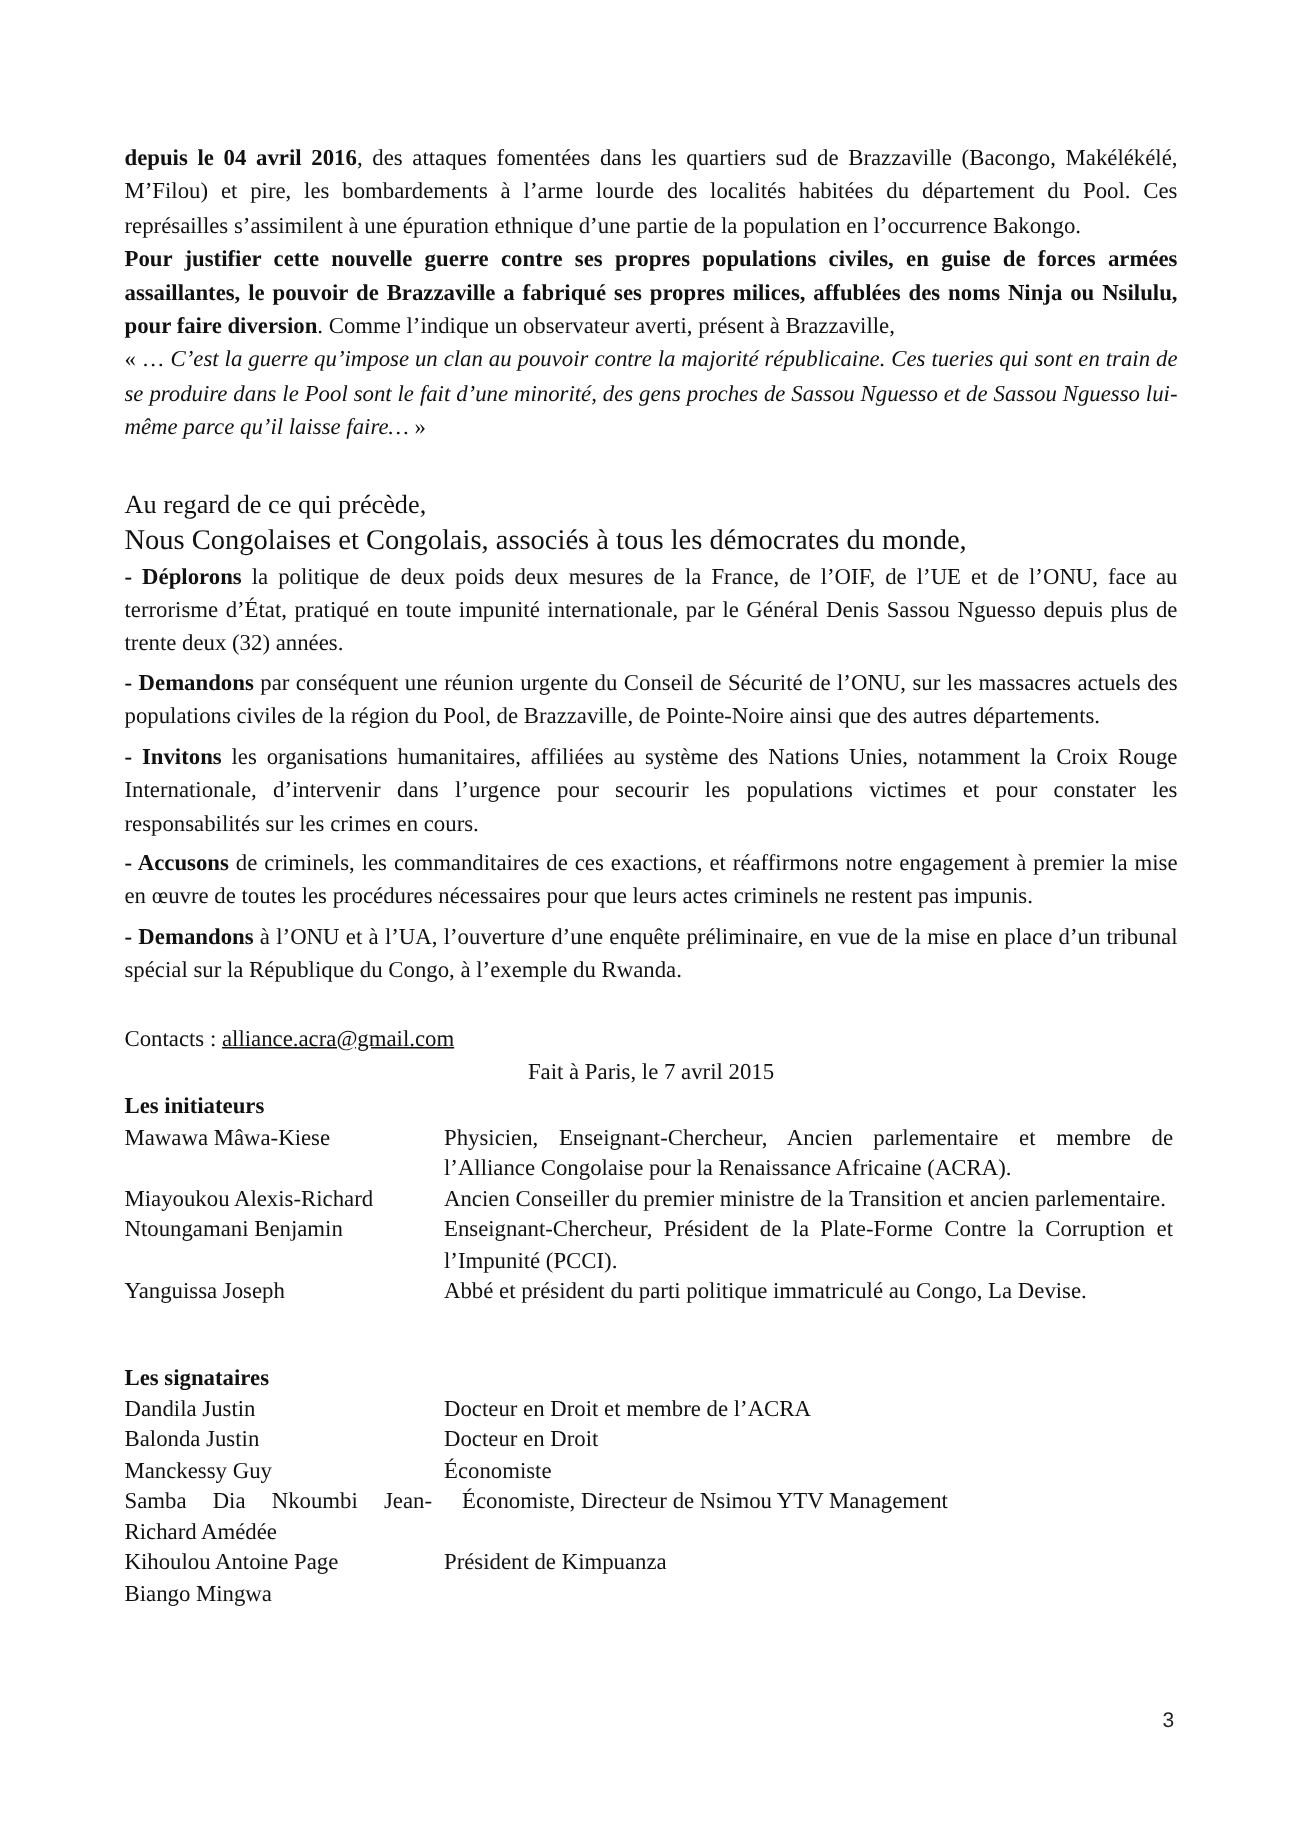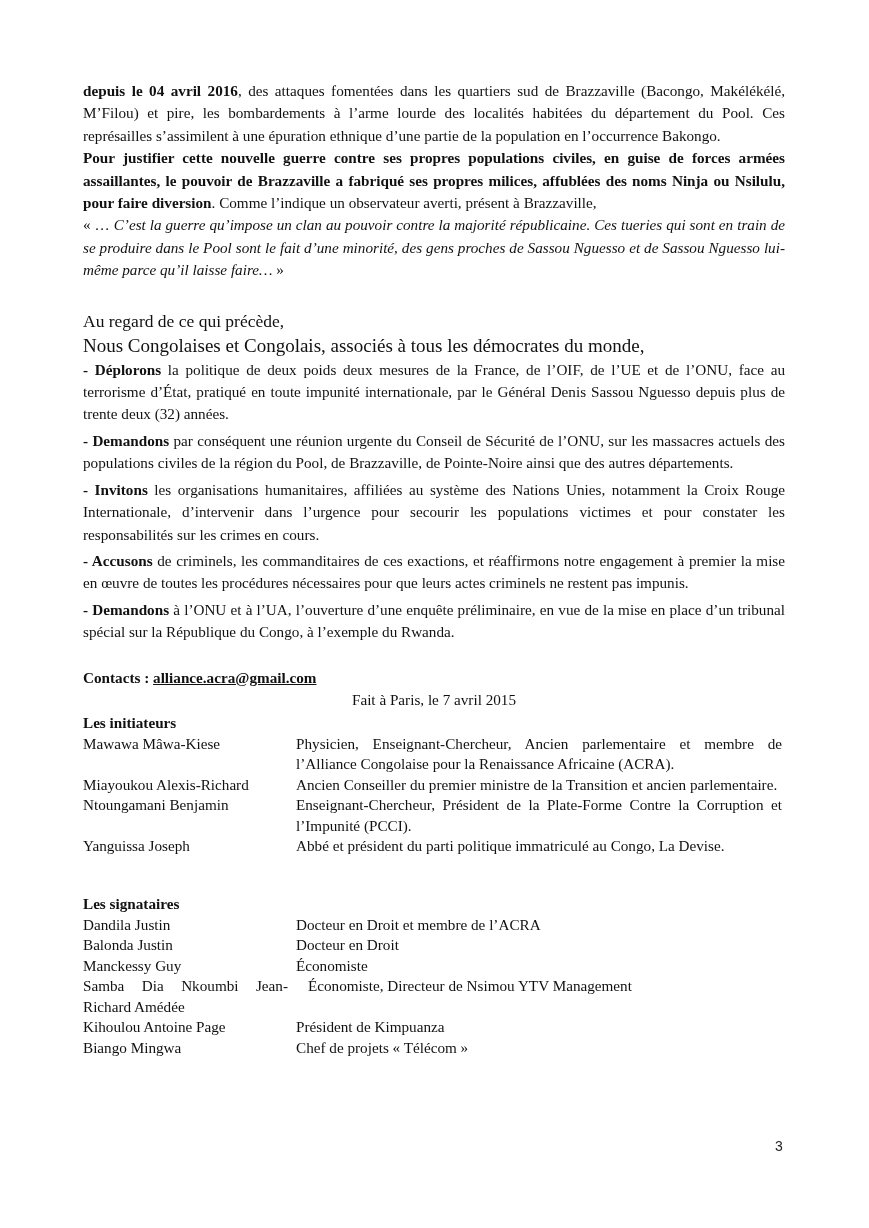--- a/index.html
+++ b/index.html
@@ -1,31 +1,31 @@
 <!DOCTYPE html>
 <html><head>
   <meta charset="utf-8">
   <style>
     html, body { margin: 0; padding: 0; background: #ffffff; }
     body {
       width: 869px; height: 1228px; position: relative; overflow: hidden;
       font-family: "Liberation Serif", "DejaVu Serif", serif;
       color: #111111;
     }
-    .page { position: absolute; left: 83px; top: 80px; width: 702px; font-size: 15.2px; }
+    .page { position: absolute; left: 83px; top: 95px; width: 702px; font-size: 15.2px; }
     p { margin: 0; line-height: 22.4px; text-align: justify; }
     .para { margin-bottom: 0; }
     .quote { font-style: italic; }
     b { font-weight: bold; }
     .center { text-align: left; }
     .lead { font-size: 17.5px; line-height: 24px; margin-top: 27px; }
     .headline { font-size: 19px; font-weight: normal; line-height: 26px; }
     .item { margin-bottom: 4px; }
     .item.tight { margin-bottom: 0; }
-    .contacts { margin-top: 23px; line-height: 21px; font-weight: bold; }
+    .contacts { margin-top: 23px; line-height: 21px; }
     .email { text-decoration: underline; color: #111111; }
     .fait { text-align: center; line-height: 24px; }
     .section-title { font-weight: bold; line-height: 22px; }
     .row { display: flex; line-height: 20.5px; }
     .row .name { width: 213px; flex: none; text-align: justify; }
     .row .desc { flex: 1; text-align: justify; padding-right: 3px; }
     .row.init { margin-bottom: 0; }
     .sign-section { margin-top: 36px; }
     .page-number { position: absolute; left: 775px; top: 1138px; font-family: "Liberation Sans", "DejaVu Sans", sans-serif; font-size: 14px; color: #222; }
   </style>
@@ -88,19 +88,18 @@
     <div class="row">
         <div class="name" style="width:205px;margin-right:20px;">Samba Dia Nkoumbi Jean-Richard Amédée</div>
         <div class="desc">Économiste, Directeur de Nsimou YTV Management</div>
       </div>
     <div class="row">
         <div class="name">Kihoulou Antoine Page</div>
         <div class="desc">Président de Kimpuanza</div>
       </div>
     <div class="row">
         <div class="name">Biango Mingwa</div>
-        <div class="desc">Chef de projets « Télécom »</div>
       </div>
   </div>
 
 </div>
 
 <div class="page-number">3</div>
 
 </body></html>

